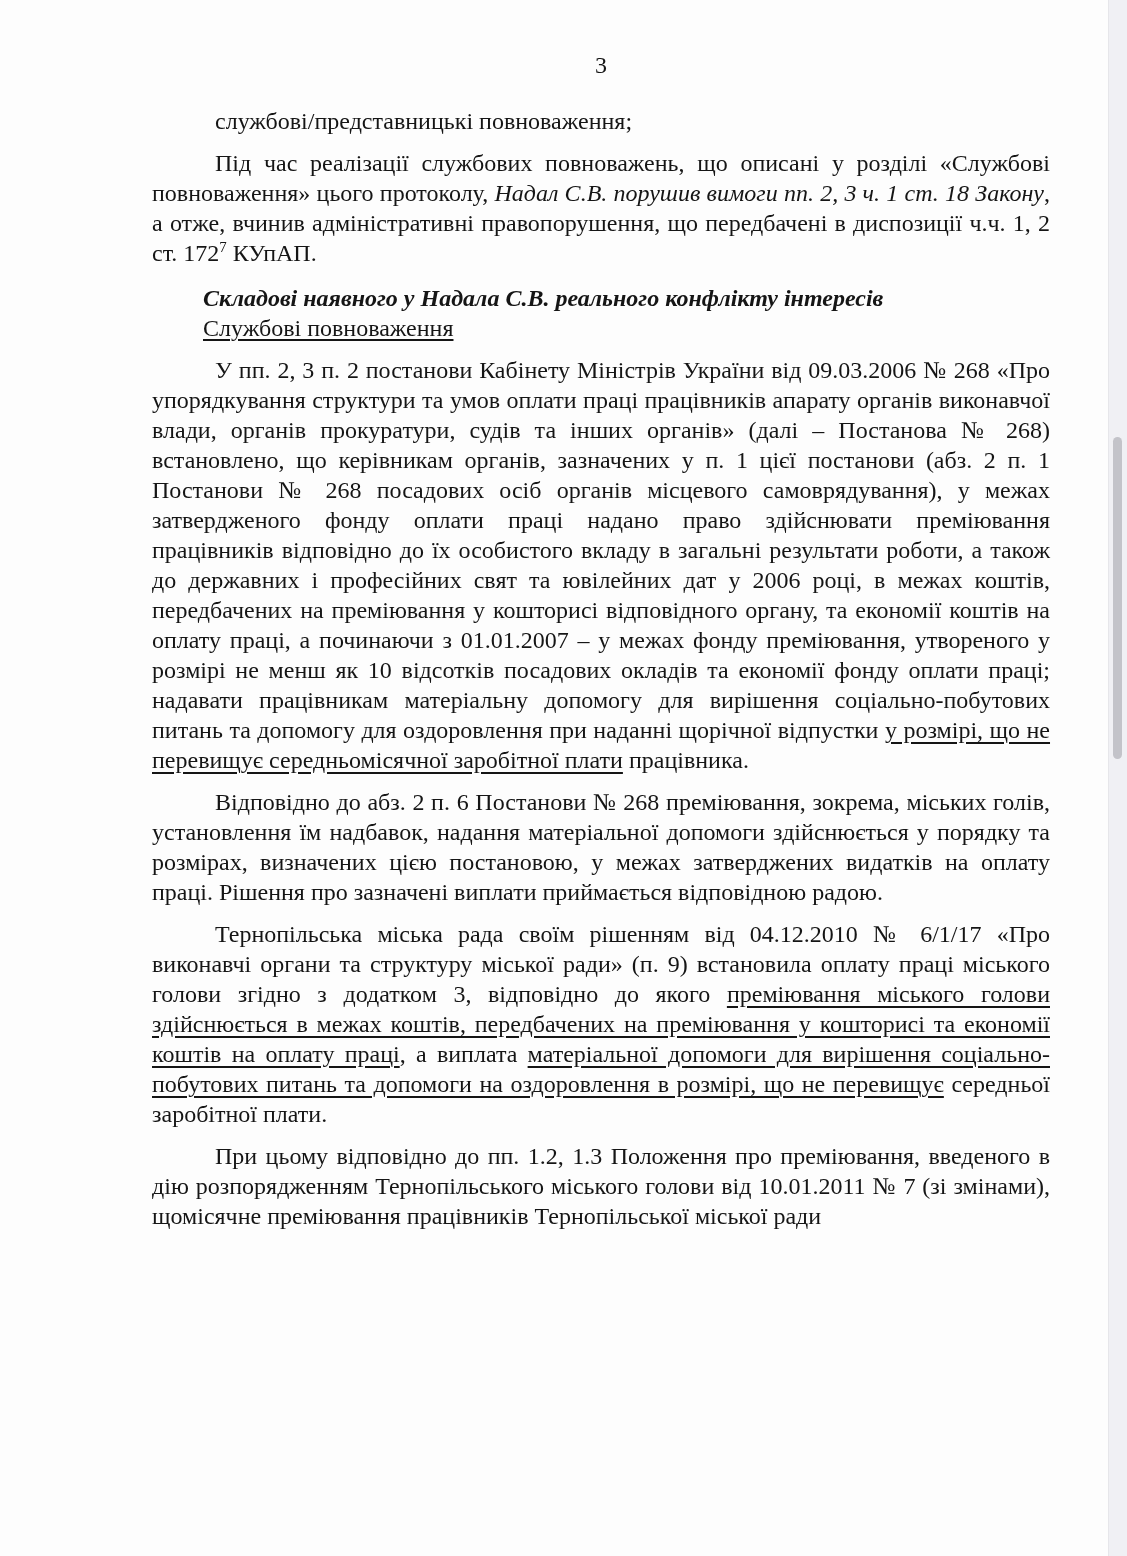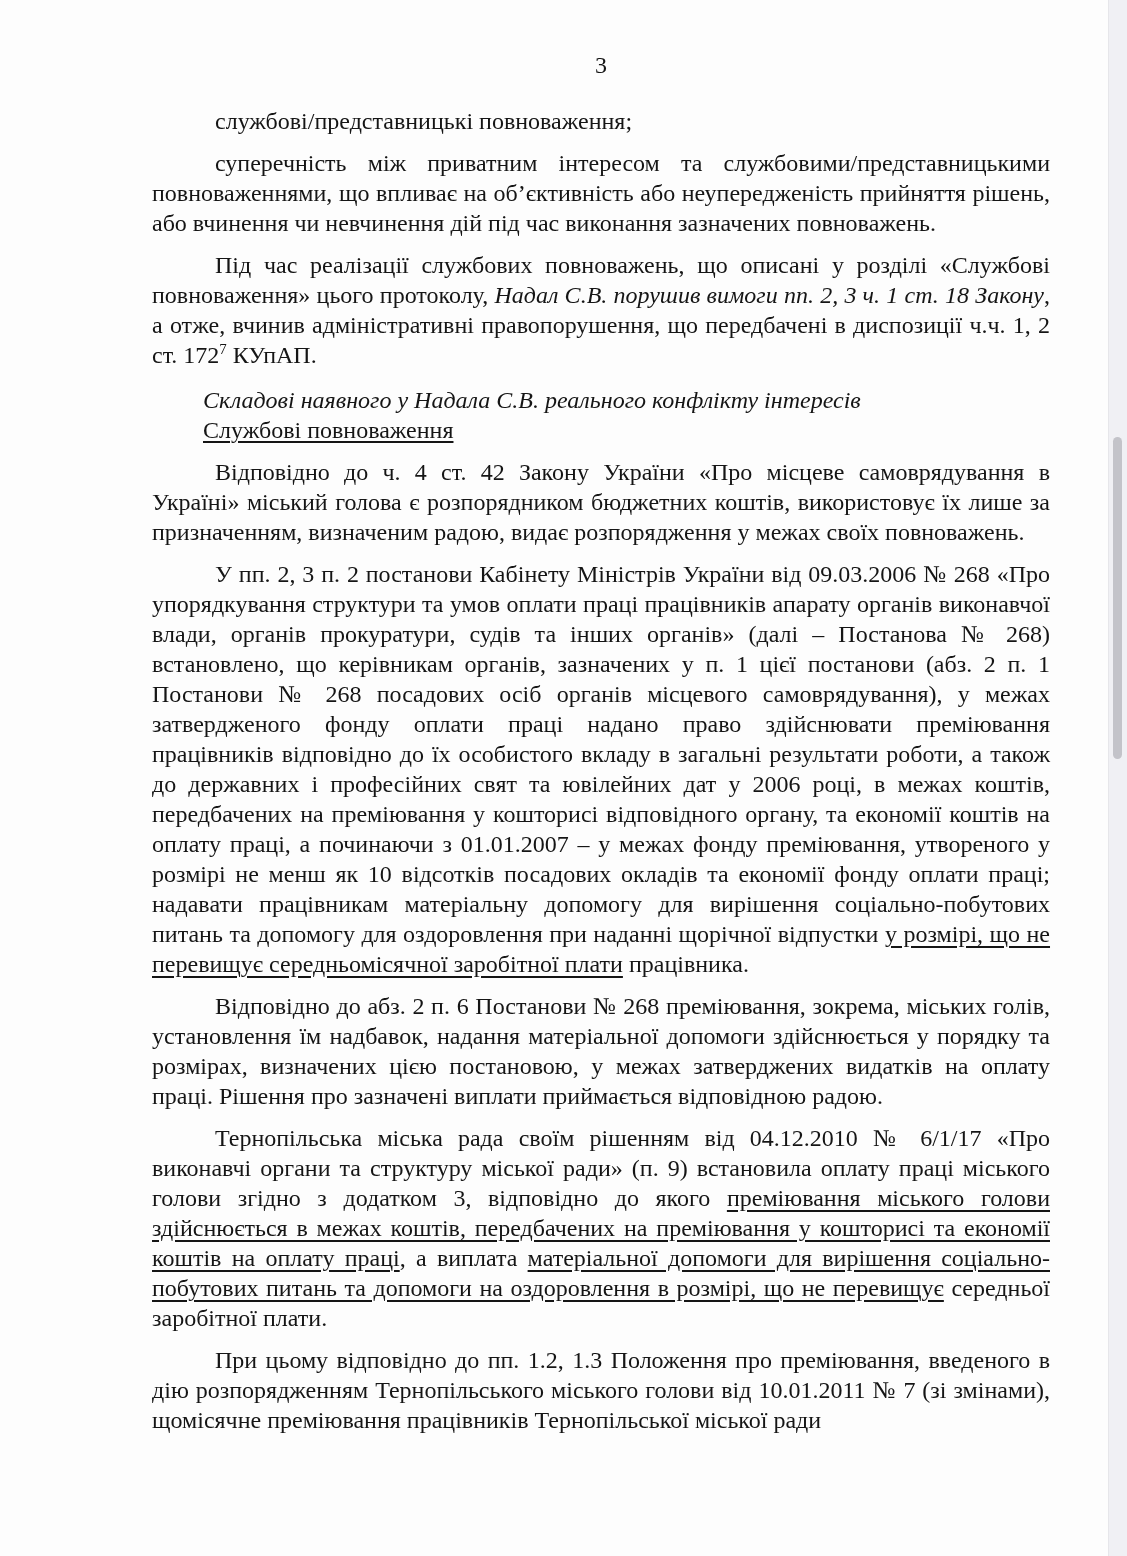--- a/index.html
+++ b/index.html
@@ -29,21 +29,21 @@
     text-indent: 0;
     margin: 0 0 26px 0;
   }
   p.para {
     margin: 12px;
     text-indent: 63px;
   }
   p.heading {
     margin: 15px 0 0 0;
     text-indent: 63px;
-    font-weight: normal;
+    font-weight: bold;
     font-style: italic;
   }
   p.subheading {
     margin: 0;
     text-indent: 63px;
   }
   .subheading-inner {
     text-decoration: underline;
     text-decoration-thickness: 2px;
     text-underline-offset: 3px;
@@ -83,30 +83,28 @@
 </style>
 </head>
 <body>
 
 <div class="textblock">
 
   <div class="page-number">3</div>
 
   <p class="para"><span>службові/представницькі повноваження;</span></p>
 
-  <p class="para"><span>суперечність між приватним інтересом та службовими/представницькими повноваженнями, що впливає на об’єктивність або неупередженість прийняття рішень, або вчинення чи невчинення дій під час виконання зазначених повноважень.</span></p>
 
   <p class="para"><span>Під час реалізації службових повноважень, що описані у розділі «Службові повноваження» цього протоколу, </span><span class="it">Надал С.В. порушив вимоги пп. 2, 3 ч. 1 ст. 18 Закону</span><span>, а отже, вчинив адміністративні правопорушення, що передбачені в диспозиції ч.ч. 1, 2 ст. 172</span><sup class="fnref">7</sup><span> КУпАП.</span></p>
 
   <p class="heading"><span>Складові наявного у Надала С.В. реального конфлікту інтересів</span></p>
 
   <p class="subheading"><span class="subheading-inner">Службові повноваження</span></p>
 
 
-  <p class="para"><span>Відповідно до ч. 4 ст. 42 Закону України «Про місцеве самоврядування в Україні» міський голова є розпорядником бюджетних коштів, використовує їх лише за призначенням, визначеним радою, видає розпорядження у межах своїх повноважень.</span></p>
 
   <p class="para"><span>У пп. 2, 3 п. 2 постанови Кабінету Міністрів України від 09.03.2006 № 268 «Про упорядкування структури та умов оплати праці працівників апарату органів виконавчої влади, органів прокуратури, судів та інших органів» (далі – Постанова № 268) встановлено, що керівникам органів, зазначених у п. 1 цієї постанови (абз. 2 п. 1 Постанови № 268 посадових осіб органів місцевого самоврядування), у межах затвердженого фонду оплати праці надано право здійснювати преміювання працівників відповідно до їх особистого вкладу в загальні результати роботи, а також до державних і професійних свят та ювілейних дат у 2006 році, в межах коштів, передбачених на преміювання у кошторисі відповідного органу, та економії коштів на оплату праці, а починаючи з 01.01.2007 – у межах фонду преміювання, утвореного у розмірі не менш як 10 відсотків посадових окладів та економії фонду оплати праці; надавати працівникам матеріальну допомогу для вирішення соціально-побутових питань та допомогу для оздоровлення при наданні щорічної відпустки </span><span class="u">у розмірі, що не перевищує середньомісячної заробітної плати</span><span> працівника.</span></p>
 
   <p class="para"><span>Відповідно до абз. 2 п. 6 Постанови № 268 преміювання, зокрема, міських голів, установлення їм надбавок, надання матеріальної допомоги здійснюється у порядку та розмірах, визначених цією постановою, у межах затверджених видатків на оплату праці. Рішення про зазначені виплати приймається відповідною радою.</span></p>
 
   <p class="para"><span>Тернопільська міська рада своїм рішенням від 04.12.2010 № 6/1/17 «Про виконавчі органи та структуру міської ради» (п. 9) встановила оплату праці міського голови згідно з додатком 3, відповідно до якого </span><span class="u">преміювання міського голови здійснюється в межах коштів, передбачених на преміювання у кошторисі та економії коштів на оплату праці</span><span>, а виплата </span><span class="u">матеріальної допомоги для вирішення соціально-побутових питань та допомоги на оздоровлення в розмірі, що не перевищує</span><span> середньої заробітної плати.</span></p>
 
   <p class="para"><span>При цьому відповідно до пп. 1.2, 1.3 Положення про преміювання, введеного в дію розпорядженням Тернопільського міського голови від 10.01.2011 № 7 (зі змінами), щомісячне преміювання працівників Тернопільської міської ради</span></p>
 
 </div>

